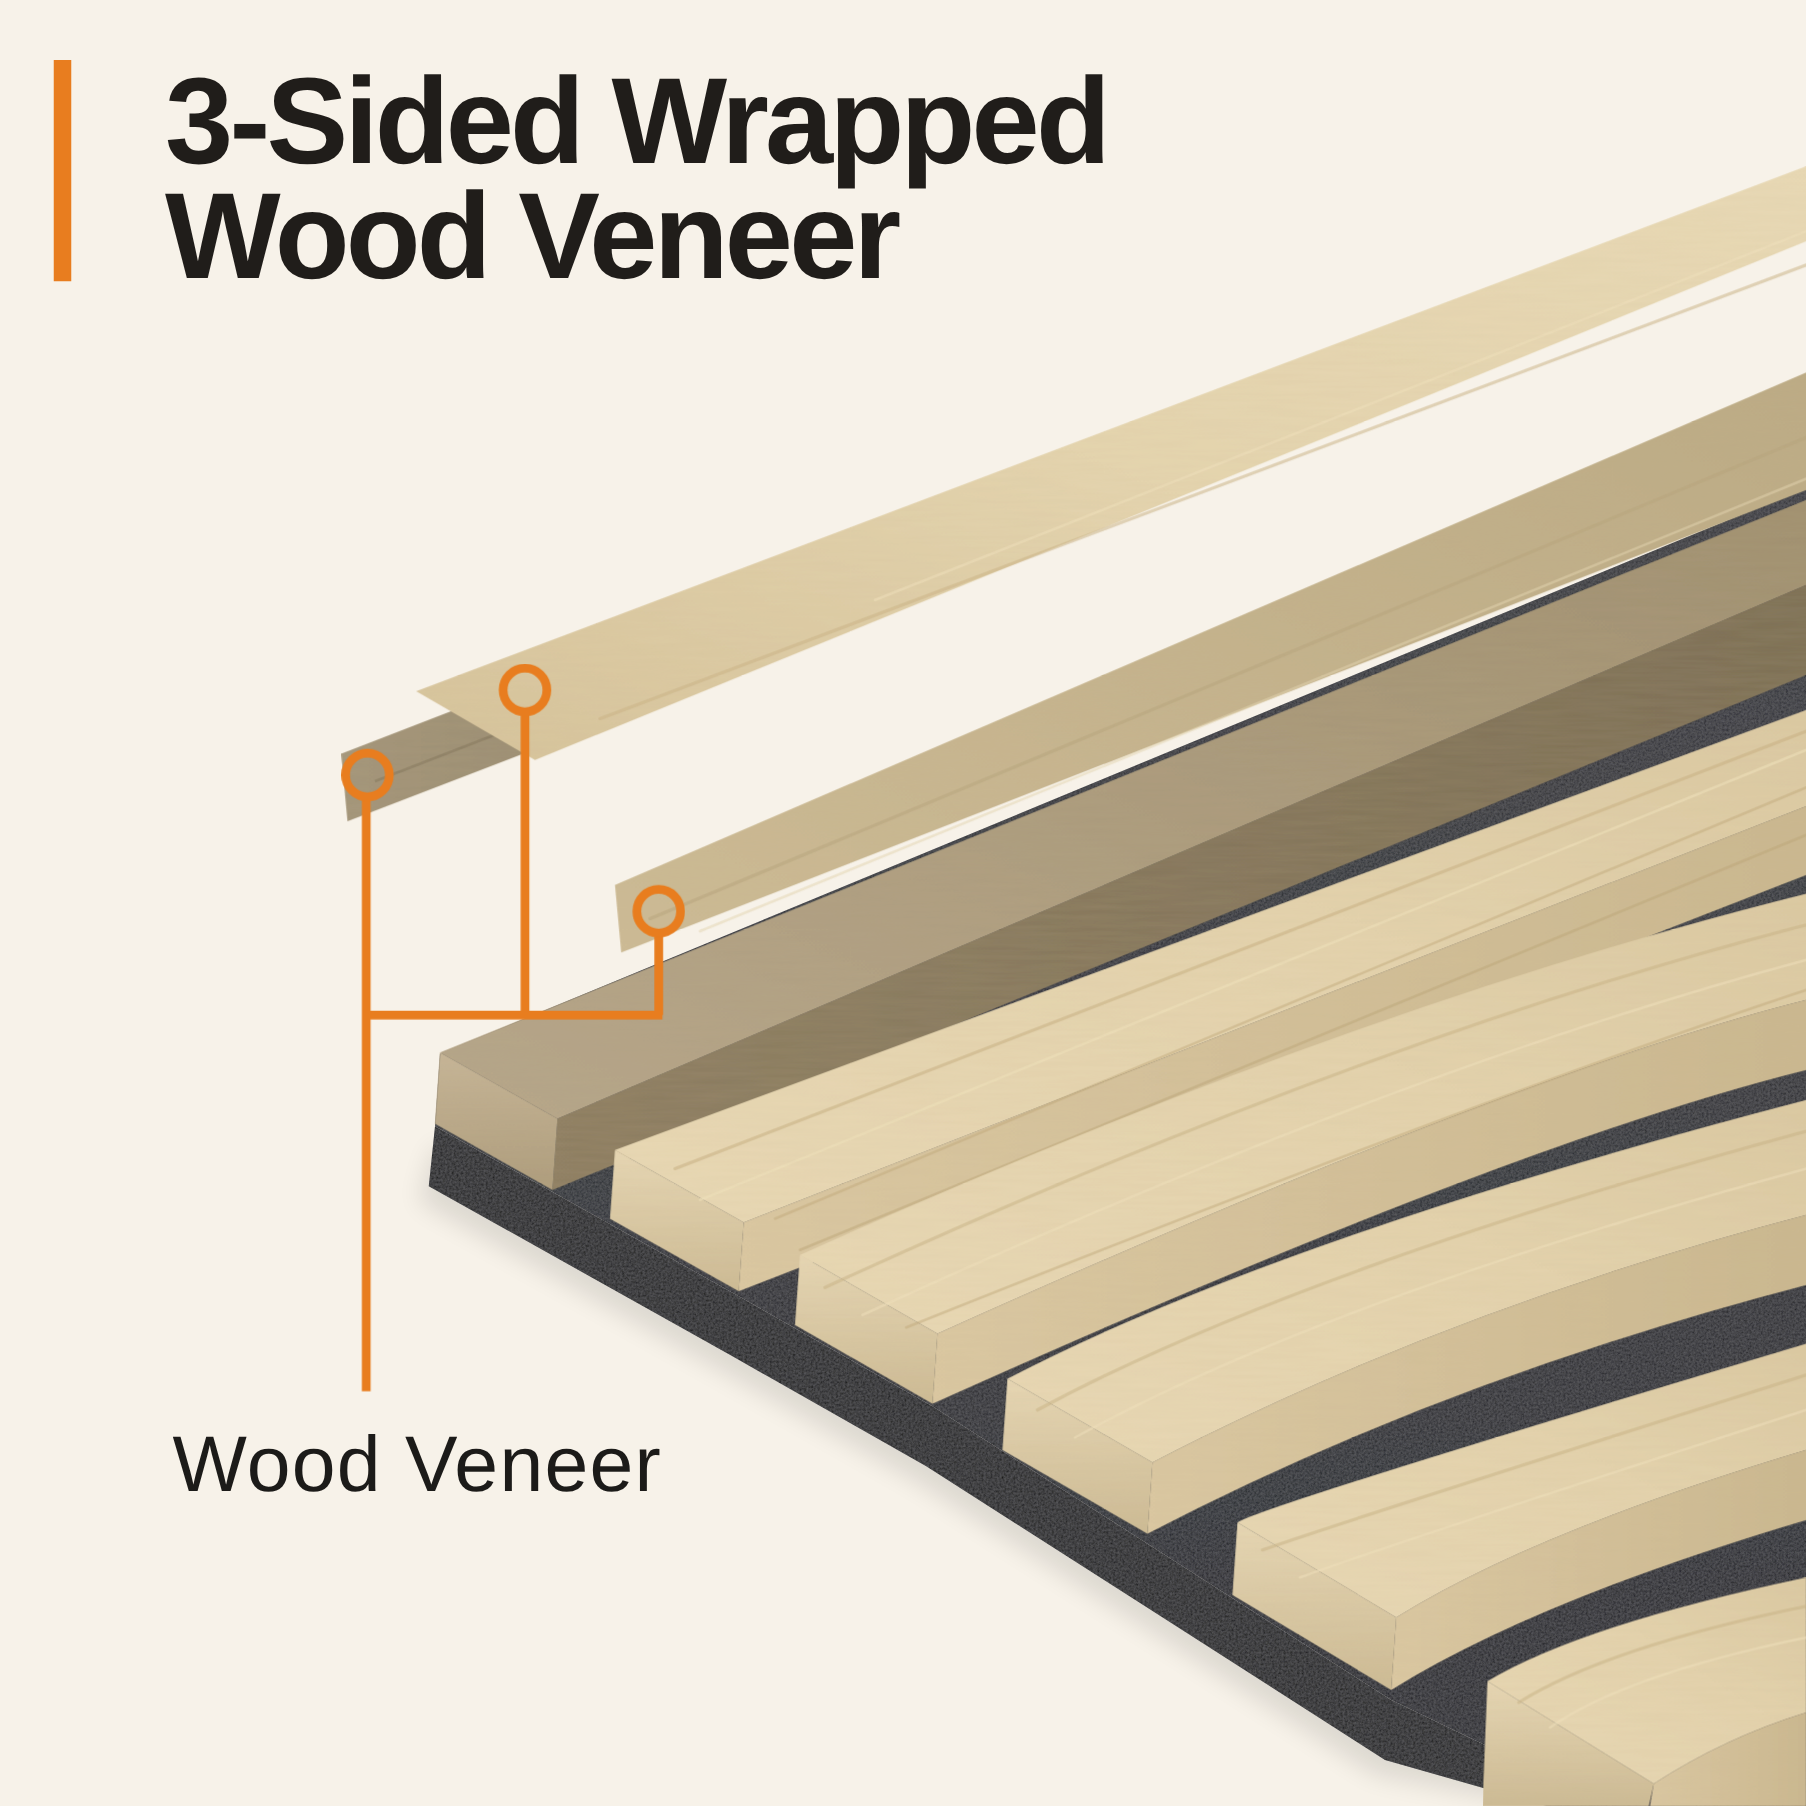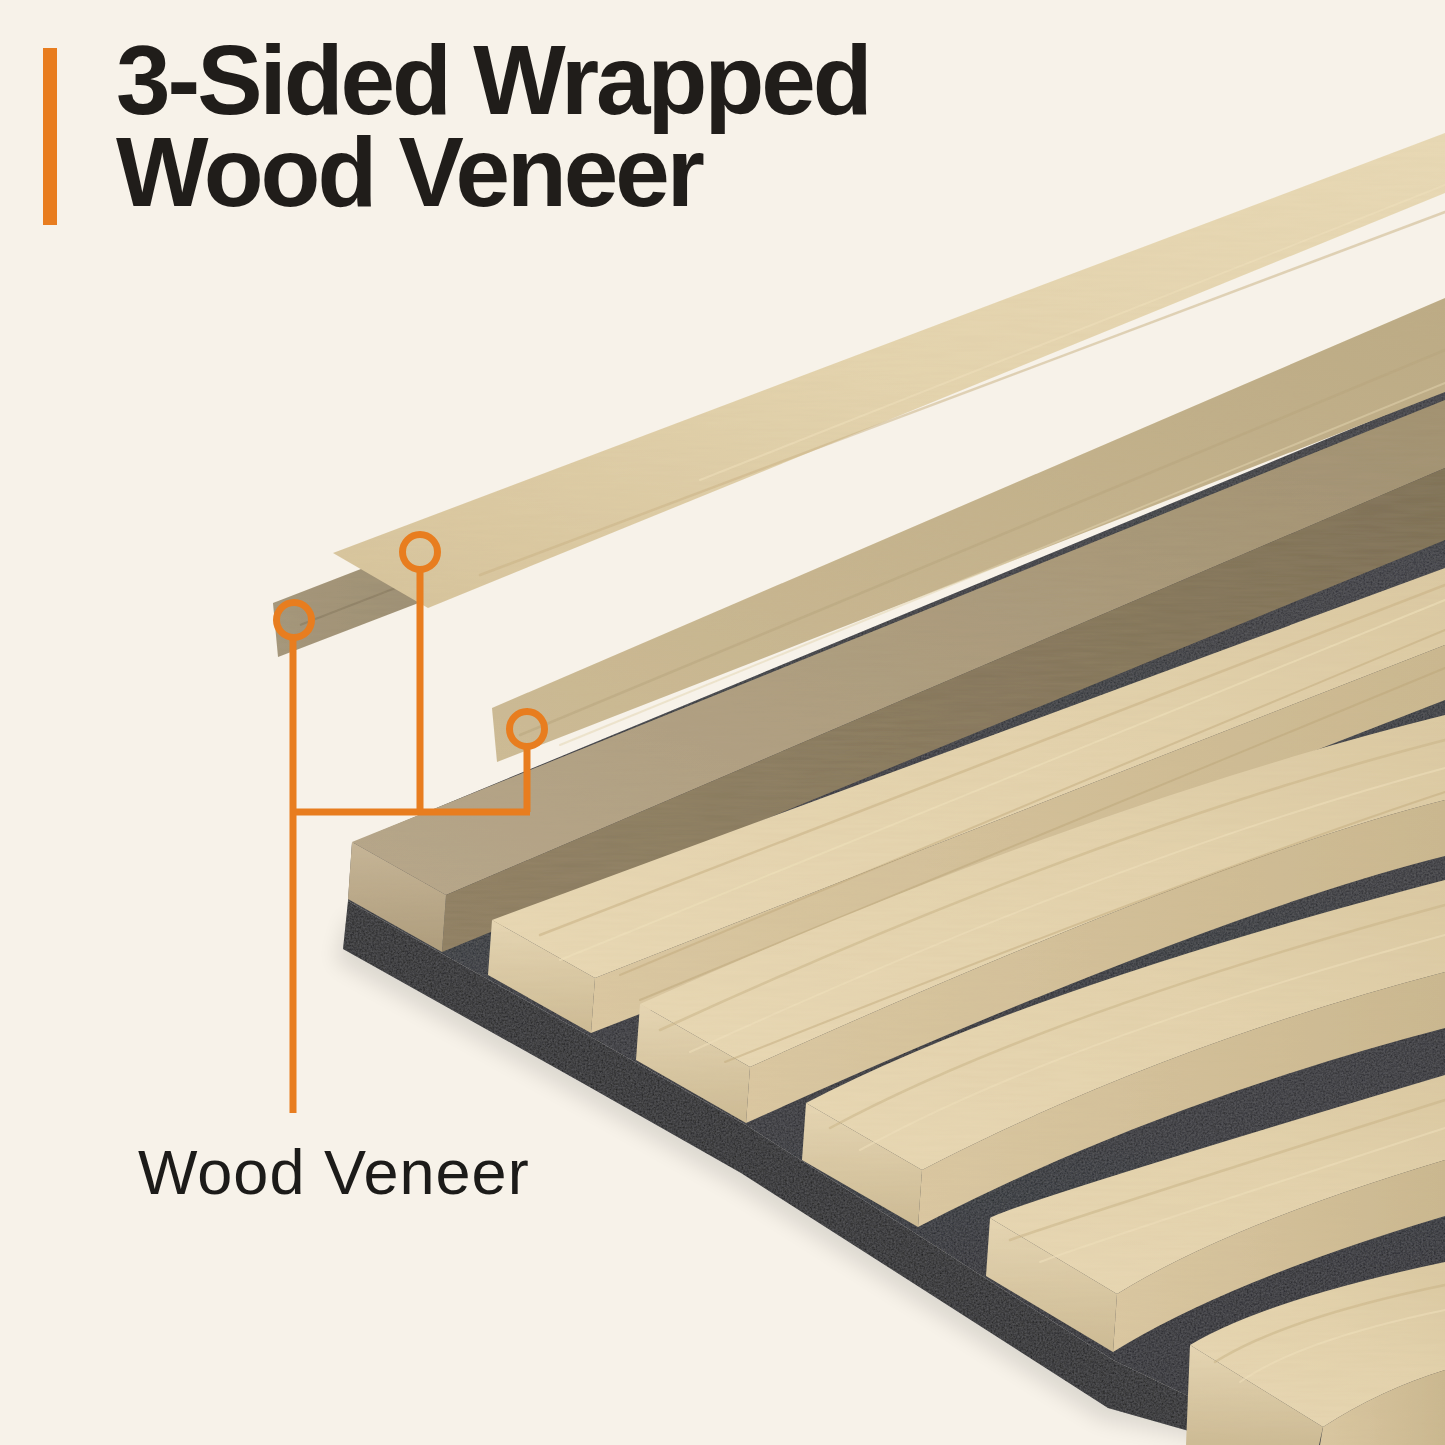--- a/index.html
+++ b/index.html
@@ -1,21 +1,21 @@
 <!DOCTYPE html>
 <html><head>
 <meta charset="utf-8">
 <style>
   html,body{margin:0;padding:0;}
   body{width:1445px;height:1445px;overflow:hidden;
        font-family:"Liberation Sans","DejaVu Sans",sans-serif;}
   .stage{position:relative;width:1445px;height:1445px;background:#f7f2e9;}
   .stage svg{position:absolute;left:0;top:0;}
   .accent-bar{position:absolute;left:43px;top:48px;width:14px;height:177px;background:#e87d1f;}
-  h1.title{position:absolute;left:116px;top:34px;margin:0;
+  h1.title{position:absolute;left:116px;top:34px;margin:16px;
            font-size:98px;font-weight:700;line-height:92px;letter-spacing:-3px;
            color:#201d1a;}
   .part-label{position:absolute;left:138px;top:1136px;
               font-size:63px;font-weight:400;letter-spacing:1px;color:#1c1b19;}
 </style>
 </head>
 <body>
 
 <div class="stage">
 

